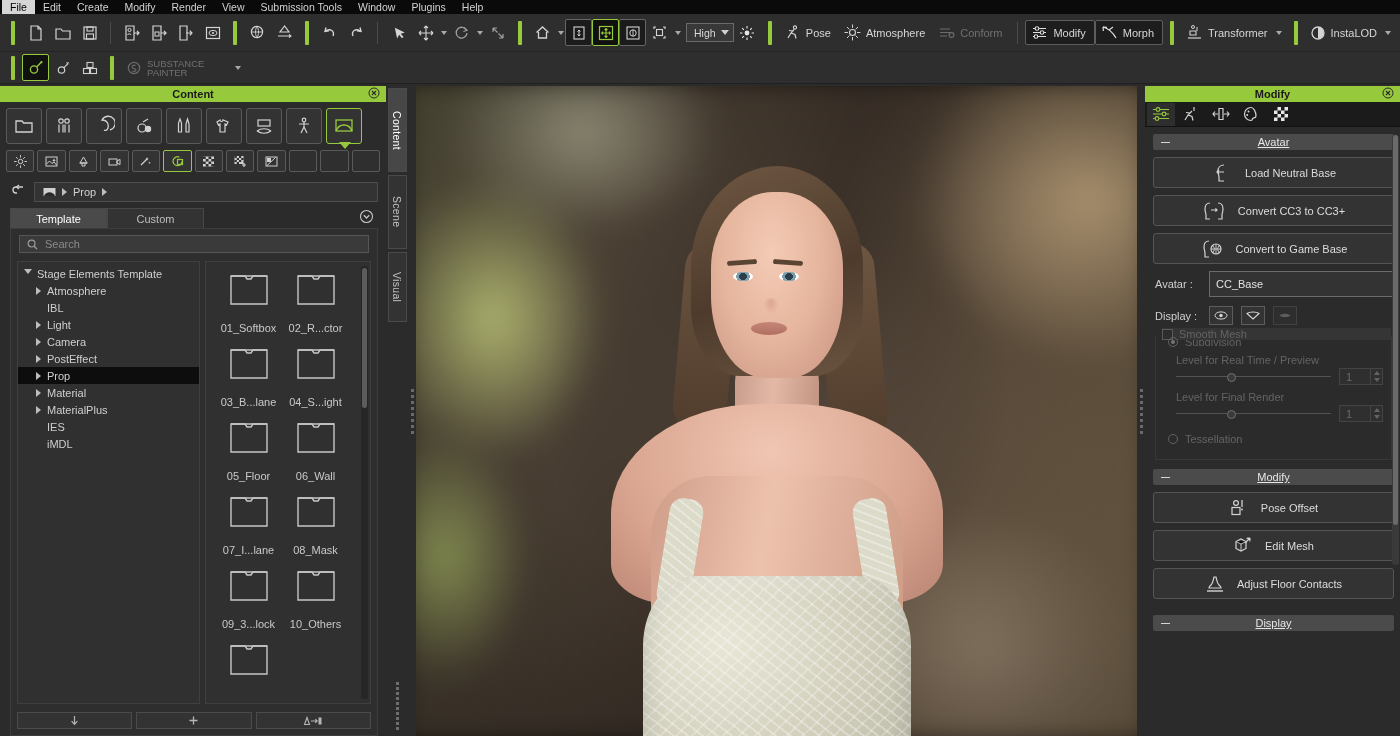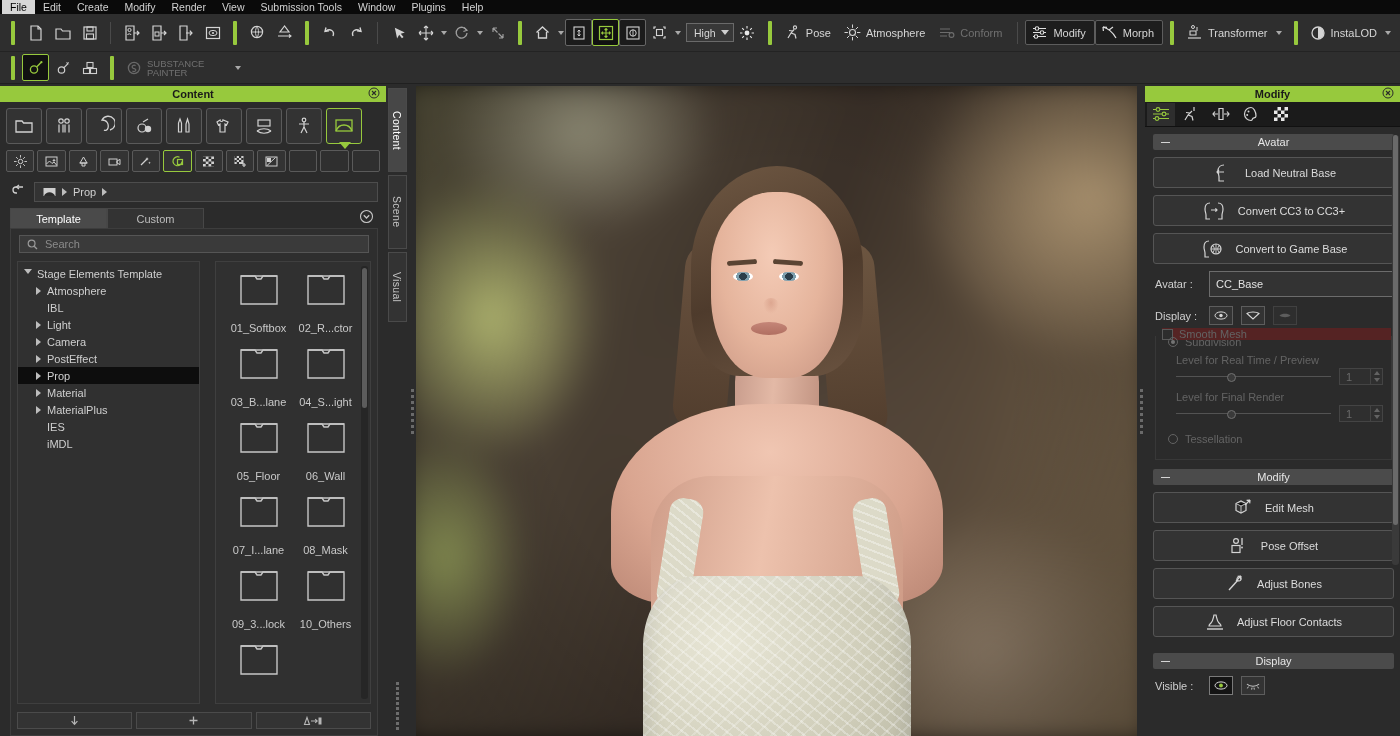--- a/index.html
+++ b/index.html
@@ -63,21 +63,21 @@
   .tabsrow{ display:flex; align-items:flex-end; padding:2px 8px 0 10px; position:relative; }
   .tab{ width:97px; height:20px; background:#333; border:1px solid #474747; border-bottom:none;
         display:flex; align-items:center; justify-content:center; font-size:11px; color:#bdbdbd;}
   .tab.active{ background:#4a4a4a; color:#fff; }
   .tabsrow .chev{ position:absolute; right:12px; bottom:2px; }
   .contentbox{ margin:0 8px 0 10px; border:1px solid #3d3d3d; background:#2e2e2e;
                flex:1; display:flex; flex-direction:column; min-height:0; }
   .searchrow{ padding:6px 8px 4px 8px;}
   .search{ height:18px; background:#3a3a3a; border:1px solid #555; display:flex; align-items:center;
            gap:7px; padding:0 7px; font-size:11px; color:#8b8b8b;}
-  .split{ display:flex; flex:1; min-height:0; padding:4px 6px 4px 6px; gap:15px;}
+  .split{ display:flex; flex:1; min-height:0; padding:4px 6px 4px 6px; gap:5px;}
   .tree{ width:183px; flex:0 0 183px; background:#303030; border:1px solid #3f3f3f; overflow:hidden;
          padding-top:3px;}
   .tnode{ height:17px; display:flex; align-items:center; font-size:11px; color:#cfcfcf; padding-left:6px; gap:5px;}
   .tnode.sel{ background:#0d0d0d; }
   .tnode .tri{ width:8px; display:flex; justify-content:center;}
   .tri i{ border-top:4px solid transparent; border-bottom:4px solid transparent; border-left:5px solid #bdbdbd; display:block;}
   .tri.open i{ border-left:4px solid transparent; border-right:4px solid transparent; border-top:5px solid #bdbdbd;}
   .grid{ flex:1; background:#303030; border:1px solid #3f3f3f; position:relative; overflow:hidden;}
   .gridinner{ display:flex; flex-wrap:wrap; padding:8px 0 0 14px; gap:0; }
   .gitem{ width:57px; margin:0 10px 10px 0; display:flex; flex-direction:column; align-items:center; }
@@ -168,35 +168,35 @@
   .lsplit .grip i{ width:3px; height:3px; background:#6a6a6a; display:block;}
 
   
   .rightpanel{ width:255px; flex:0 0 255px; background:#2b2b2b; display:flex; flex-direction:column; }
   .rtabs{ height:25px; background:#1b1b1b; display:flex; align-items:center; gap:2px; padding-left:2px;
           border-bottom:1px solid #111;}
   .rtab{ width:28px; height:23px; display:flex; align-items:center; justify-content:center; }
   .rtab.active{ background:#2e2e2e; }
   .rbody{ flex:1; overflow:hidden; position:relative; padding:7px 6px 0 8px;}
   .sect{ height:16px; background:#4b4b4b; border-radius:2px; display:flex; align-items:center;
-         justify-content:center; position:relative; font-size:11px; color:#e6e6e6; margin-bottom:7px;}
+         justify-content:center; position:relative; font-size:11px; color:#e6e6e6; margin-bottom:7px;text-decoration:underline;}
   .sect .mi{ position:absolute; left:8px; width:9px; height:1px; background:#d5d5d5;}
   .bigbtn{ height:31px; background:#333; border:1px solid #555; border-radius:3px; display:flex;
            align-items:center; justify-content:center; gap:12px; margin-bottom:7px; font-size:11px; color:#dcdcdc;}
   .frow{ display:flex; align-items:center; gap:8px; margin:6px 0 9px 2px; font-size:11px; color:#cfcfcf;}
   .frow .lab{ width:46px; }
   .txtfld{ flex:1; height:17px; background:#333; border:1px solid #6c6c6c; display:flex; align-items:center;
            padding:12px 6px; font-size:11px; color:#e2e2e2;}
   .sqbtn{ width:24px; height:19px; background:#333; border:1px solid #5d5d5d; display:flex;
           align-items:center; justify-content:center;}
   .sqbtn.on{ background:#141414; border-color:#7a7a7a;}
   .sqbtn.dim{ opacity:.45; }
   .group{ margin:9px 2px 0 2px; border:1px solid #454545; border-top:none; padding:0 8px 8px 8px; position:relative; opacity:.5;}
   .group .legend{ position:absolute; top:-8px; left:6px; right:0; display:flex; align-items:center; gap:6px;
-                  background:#7f1d1d; padding-right:6px; }
+                  background:#404040; padding-right:6px; }
   .group .legend .cb{ width:11px; height:11px; border:1px solid #8a8a8a; background:#2f2f2f; display:block;}
   .group .legend .t{ font-size:11px; color:#9a9a9a;}
   .radio{ display:flex; align-items:center; gap:7px; margin:11px 0 6px 4px; font-size:11px; color:#9a9a9a;}
   .radio .rb{ width:10px; height:10px; border-radius:50%; border:1px solid #9a9a9a; display:block; position:relative;}
   .radio .rb.on:after{ content:""; position:absolute; inset:2px; border-radius:50%; background:#bdbdbd;}
   .slabel{ font-size:11px; color:#9a9a9a; margin:6px 0 2px 12px;}
   .sliderrow{ display:flex; align-items:center; gap:8px; margin-left:12px;}
   .slider{ flex:1; height:12px; position:relative; }
   .slider .track{ position:absolute; left:0; right:0; top:5px; height:1px; background:#7c7c7c;}
   .slider .knob{ position:absolute; left:33%; top:2px; width:9px; height:9px; border-radius:50%;
@@ -1081,71 +1081,48 @@
         </div>
 
         <div class="sep"></div>
         <div class="sect">
           <span class="mi"></span>
           <span>Modify</span>
         </div>
 
         <div class="bigbtn">
           <svg width="20" height="20" viewBox="0 0 20 20">
-              <path d="M3 5.5 8 3l5 2.5v7L8 15l-5-2.5z" fill="none" stroke="#d4d4d4" stroke-width="1.2"></path>
-              <path d="M3 5.5 8 8l5-2.5M8 8v7" stroke="#d4d4d4" stroke-width=".9"></path>
-              <path d="M12 7l5-5m0 0-3.4.3M17 2l-.3 3.4" fill="none" stroke="#d4d4d4" stroke-width="1.2"></path>
-            </svg>
-          <span>Edit Mesh</span>
-        </div>
-        <div class="bigbtn">
-          <svg width="20" height="20" viewBox="0 0 20 20">
               <circle cx="7" cy="5" r="2.4" fill="none" stroke="#d4d4d4" stroke-width="1.2"></circle>
               <path d="M13 2v7" stroke="#d4d4d4" stroke-width="1.3"></path>
               <circle cx="13" cy="11.5" r=".9" fill="#d4d4d4"></circle>
               <rect x="3" y="9.5" width="8" height="7" fill="none" stroke="#d4d4d4" stroke-width="1.2"></rect>
             </svg>
           <span>Pose Offset</span>
         </div>
         <div class="bigbtn">
           <svg width="20" height="20" viewBox="0 0 20 20">
-              <path d="M4 16 13 6" stroke="#d4d4d4" stroke-width="1.4"></path>
-              <circle cx="14" cy="5" r="2" fill="none" stroke="#d4d4d4" stroke-width="1.2"></circle>
-              <path d="M11 7l5-5m0 0-3.4.3M16 2l-.3 3.4" fill="none" stroke="#d4d4d4" stroke-width="1.2"></path>
-            </svg>
-          <span>Adjust Bones</span>
+              <path d="M3 5.5 8 3l5 2.5v7L8 15l-5-2.5z" fill="none" stroke="#d4d4d4" stroke-width="1.2"></path>
+              <path d="M3 5.5 8 8l5-2.5M8 8v7" stroke="#d4d4d4" stroke-width=".9"></path>
+              <path d="M12 7l5-5m0 0-3.4.3M17 2l-.3 3.4" fill="none" stroke="#d4d4d4" stroke-width="1.2"></path>
+            </svg>
+          <span>Edit Mesh</span>
         </div>
         <div class="bigbtn">
           <svg width="20" height="20" viewBox="0 0 20 20">
               <path d="M9 3c-1 4-1 6-3 8-1 1-2 1.6-2 3h12c0-1.4-1-2-2-3-2-2-2-4-3-8z" fill="none" stroke="#d4d4d4" stroke-width="1.2"></path>
               <path d="M2 17h16" stroke="#d4d4d4" stroke-width="1.4"></path>
             </svg>
           <span>Adjust Floor Contacts</span>
         </div>
 
         <div class="sep"></div>
         <div class="sect">
           <span class="mi"></span>
           <span>Display</span>
         </div>
-        <div class="frow">
-          <span class="lab">Visible :</span>
-          <span class="sqbtn on">
-              <svg width="14" height="11" viewBox="0 0 14 11">
-                <ellipse cx="7" cy="5.5" rx="6" ry="3.6" fill="none" stroke="#d8d8d8" stroke-width="1"></ellipse>
-                <circle cx="7" cy="5.5" r="1.9" fill="#97c93d"></circle>
-              </svg>
-            </span>
-          <span class="sqbtn">
-              <svg width="14" height="11" viewBox="0 0 14 11">
-                <path d="M1 4c2.4 3 9.6 3 12 0" fill="none" stroke="#c8c8c8" stroke-width="1.1"></path>
-                <path d="M2.4 6.6 1.4 8.4M6 7.6 5.7 9.6M8 7.6l.3 2M11.6 6.6l1 1.8" stroke="#c8c8c8" stroke-width="1"></path>
-              </svg>
-            </span>
-        </div>
 
         <div class="rscroll">
             <i></i>
           </div>
       </div>
     </div>
   </div>
 </div>
 
 </body></html>

